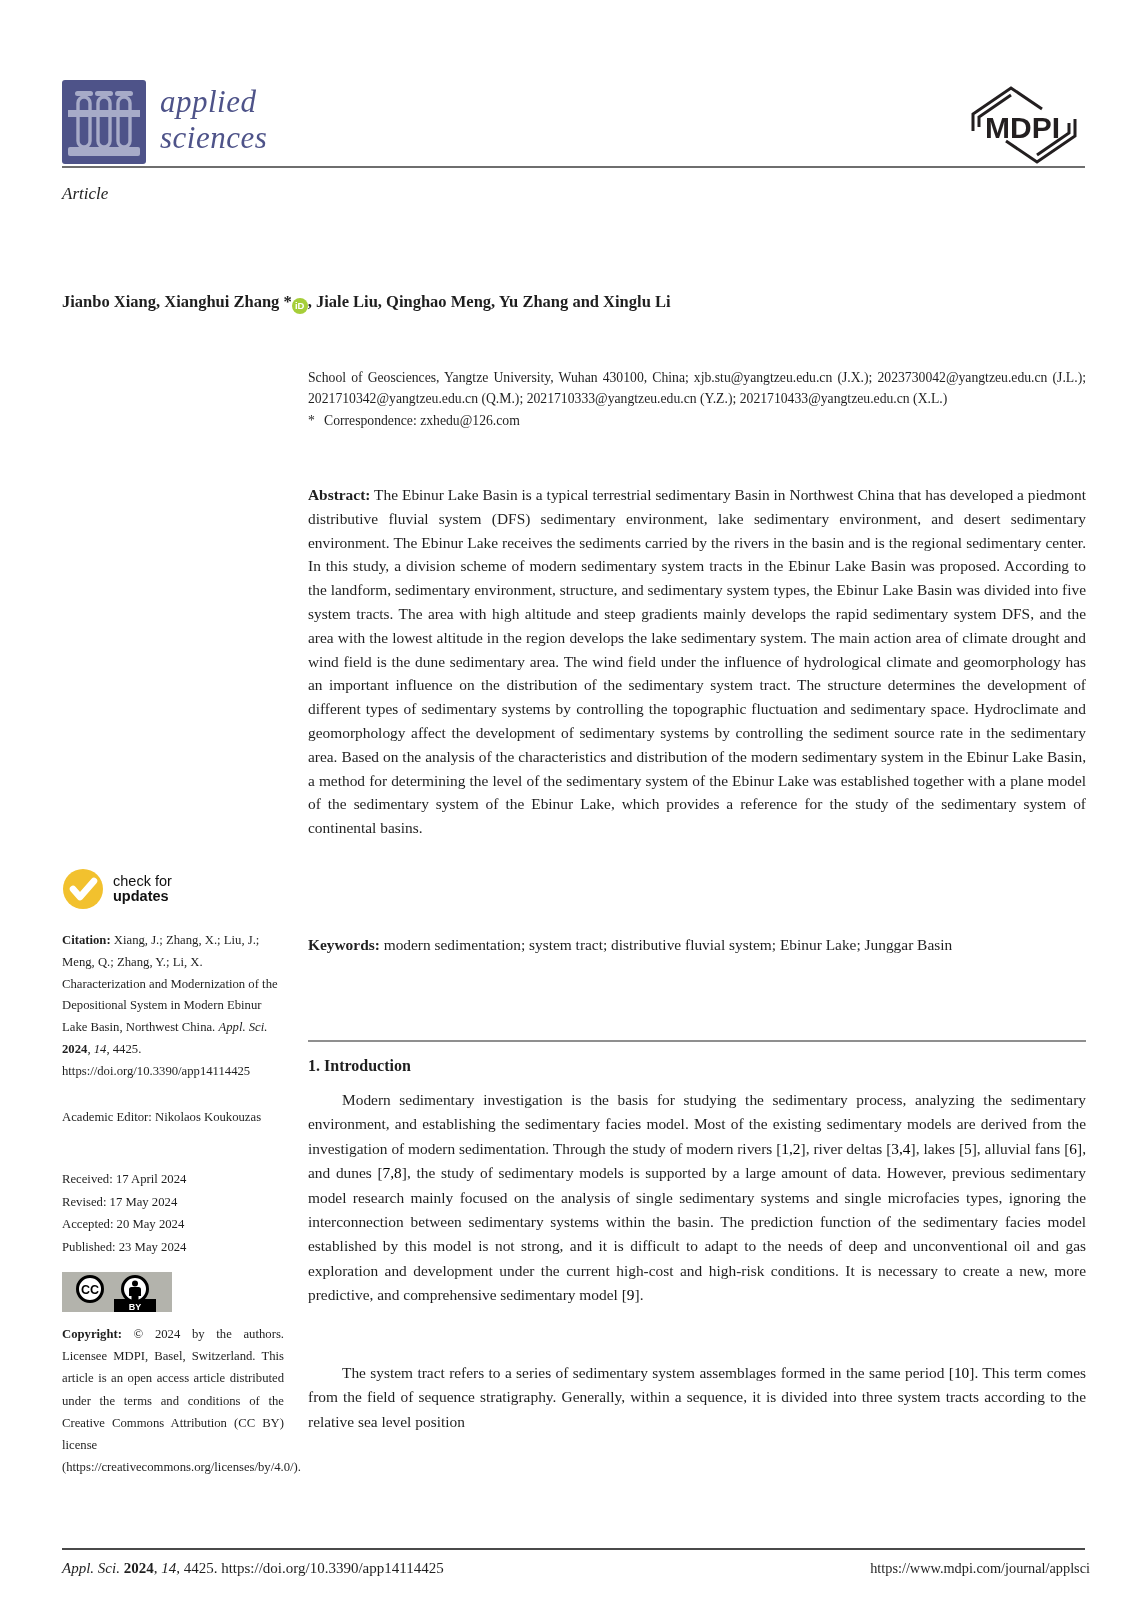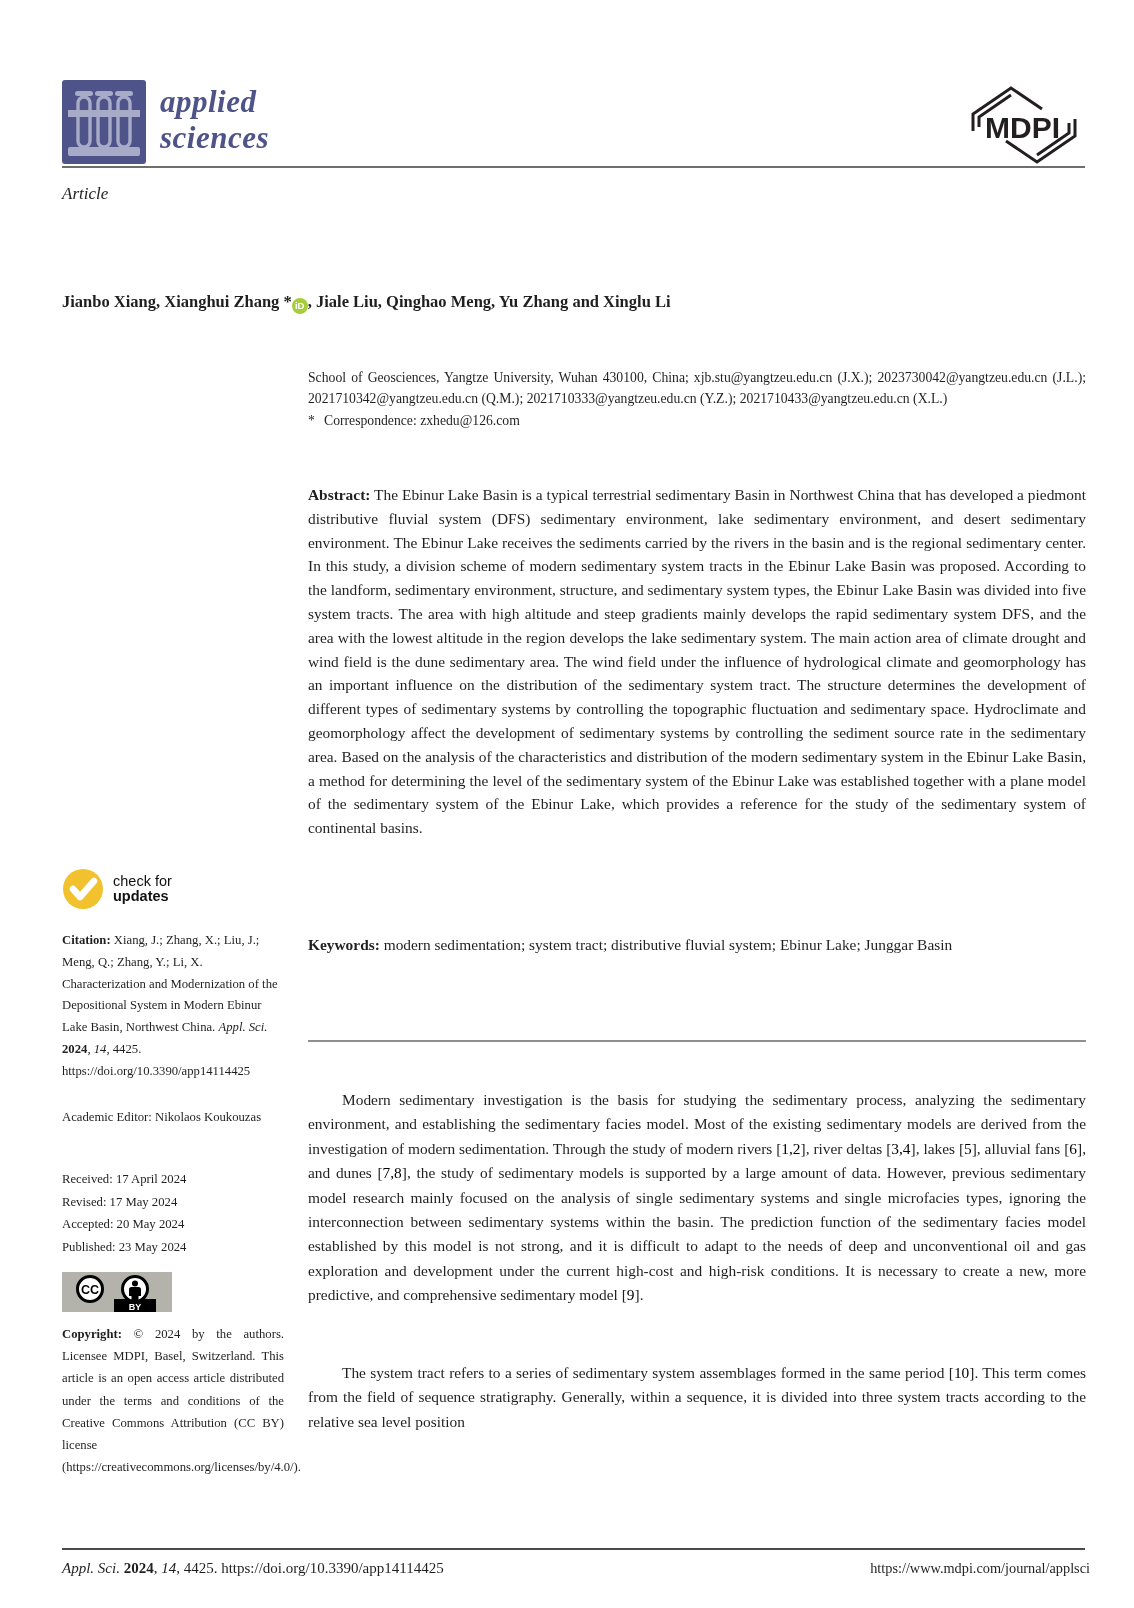--- a/index.html
+++ b/index.html
@@ -4,21 +4,21 @@
 <style>
   html,body{margin:0;padding:0;background:#ffffff;}
   .page{
     position:relative;width:1134px;height:1608px;background:#ffffff;
     font-family:"Liberation Serif", serif;color:#1f1f1f;overflow:hidden;
   }
   .abs{position:absolute;}
 
   
   .logo-box{left:62px;top:80px;width:84px;height:84px;}
-  .journal-name{left:160px;top:84px;font-style:italic;font-weight:bold;
+  .journal-name{left:160px;top:84px;font-style:italic;font-weight:normal;
     font-size:31px;line-height:36px;color:#4e5389;letter-spacing:.5px;}
   .mdpi-logo{left:958px;top:84px;width:132px;height:82px;}
   .header-rule{left:62px;width:1023px;top:166px;height:2px;background:#6e6e6e;}
 
   
   .article-type{left:62px;top:184px;font-style:italic;font-size:17px;}
   .paper-title{left:62px;top:205px;width:920px;font-size:28px;font-weight:bold;
     line-height:37px;letter-spacing:-.2px;color:#151515;}
   .authors{left:62px;top:292px;width:1000px;font-size:16.5px;font-weight:bold;}
   .orcid{display:inline-block;width:16px;height:16px;border-radius:50%;
@@ -114,20 +114,21 @@
   <div class="abs main-col abstract">
     <span class="bold">Abstract:</span><span> The Ebinur Lake Basin is a typical terrestrial sedimentary Basin in Northwest China that has developed a piedmont distributive fluvial system (DFS) sedimentary environment, lake sedimentary environment, and desert sedimentary environment. The Ebinur Lake receives the sediments carried by the rivers in the basin and is the regional sedimentary center. In this study, a division scheme of modern sedimentary system tracts in the Ebinur Lake Basin was proposed. According to the landform, sedimentary environment, structure, and sedimentary system types, the Ebinur Lake Basin was divided into five system tracts. The area with high altitude and steep gradients mainly develops the rapid sedimentary system DFS, and the area with the lowest altitude in the region develops the lake sedimentary system. The main action area of climate drought and wind field is the dune sedimentary area. The wind field under the influence of hydrological climate and geomorphology has an important influence on the distribution of the sedimentary system tract. The structure determines the development of different types of sedimentary systems by controlling the topographic fluctuation and sedimentary space. Hydroclimate and geomorphology affect the development of sedimentary systems by controlling the sediment source rate in the sedimentary area. Based on the analysis of the characteristics and distribution of the modern sedimentary system in the Ebinur Lake Basin, a method for determining the level of the sedimentary system of the Ebinur Lake was established together with a plane model of the sedimentary system of the Ebinur Lake, which provides a reference for the study of the sedimentary system of continental basins.</span>
   </div>
 
   <div class="abs main-col keywords">
     <span class="bold">Keywords:</span><span> modern sedimentation; system tract; distributive fluvial system; Ebinur Lake; Junggar Basin</span>
   </div>
 
   <div class="abs kw-divider"></div>
 
+  <div class="abs main-col section-heading">1. Introduction</div>
 
   <div class="abs main-col para para-1">
     <span>Modern sedimentary investigation is the basis for studying the sedimentary process, analyzing the sedimentary environment, and establishing the sedimentary facies model. Most of the existing sedimentary models are derived from the investigation of modern sedimentation. Through the study of modern rivers [</span><span class="ref">1,2</span><span>], river deltas [</span><span class="ref">3,4</span><span>], lakes [</span><span class="ref">5</span><span>], alluvial fans [</span><span class="ref">6</span><span>], and dunes [</span><span class="ref">7,8</span><span>], the study of sedimentary models is supported by a large amount of data. However, previous sedimentary model research mainly focused on the analysis of single sedimentary systems and single microfacies types, ignoring the interconnection between sedimentary systems within the basin. The prediction function of the sedimentary facies model established by this model is not strong, and it is difficult to adapt to the needs of deep and unconventional oil and gas exploration and development under the current high-cost and high-risk conditions. It is necessary to create a new, more predictive, and comprehensive sedimentary model [</span><span class="ref">9</span><span>].</span>
   </div>
 
   <div class="abs main-col para para-2">
     <span>The system tract refers to a series of sedimentary system assemblages formed in the same period [</span><span class="ref">10</span><span>]. This term comes from the field of sequence stratigraphy. Generally, within a sequence, it is divided into three system tracts according to the relative sea level position</span>
   </div>
 
   <div class="abs sidebar-item check-badge">

